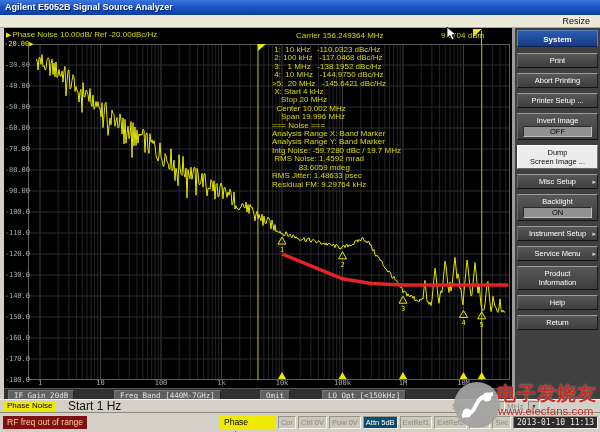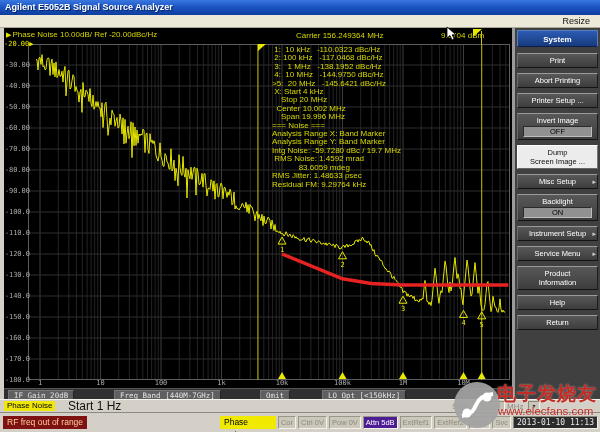--- a/index.html
+++ b/index.html
@@ -61,21 +61,21 @@
     font-size:6px;line-height:9px;text-align:center;color:#333;}
   .statusbar{position:absolute;left:0;top:412px;width:600px;height:20px;background:#d4d0c8;
     border-top:1px solid #8a887f;box-sizing:border-box;}
   .alert{position:absolute;left:3px;top:3px;height:13px;line-height:13px;background:#7e1212;
     color:#ffcf9e;font-size:8.5px;padding:0 4px;}
   .statright{position:absolute;left:220px;right:2px;top:3px;height:13px;display:flex;gap:2px;align-items:stretch;}
   .mode{background:#f0ea00;color:#000;font-size:8.5px;line-height:13px;padding:0 4px;}
   .ind{font-size:7.5px;line-height:11px;padding:0 2px;border:1px solid;white-space:nowrap;
     border-color:#989589 #f4f2ea #f4f2ea #989589;}
   .ind.dim{background:#cbc7bb;color:#8b897e;}
-  .ind.active{background:#4c1d95;color:#fff;}
+  .ind.active{background:#0c4a6e;color:#fff;}
   .clock{margin-left:auto;background:#2c2c2c;color:#e9e9e9;font-size:8px;line-height:11px;padding:0 3px;
     border:1px solid #8a887c;border-bottom-color:#f4f2ea;border-right-color:#f4f2ea;
     font-family:"DejaVu Sans Mono",monospace;white-space:nowrap;}
   .watermark{position:absolute;left:440px;top:378px;width:160px;height:54px;pointer-events:none;}
   .wm-cn{position:absolute;left:57px;top:3px;font-size:19px;font-weight:bold;color:#c32b23;
     letter-spacing:1px;white-space:nowrap;font-family:"DejaVu Sans",sans-serif;text-shadow:0 0 2px rgba(255,255,255,.55);}
   .wm-url{position:absolute;left:58px;top:27px;font-size:11.5px;font-weight:normal;color:#c32b23;
     white-space:nowrap;text-shadow:0 0 2px rgba(255,255,255,.55);}
   .cursoricon{position:absolute;left:446px;top:26px;}
   .stopflag{position:absolute;left:473px;top:29px;width:9px;height:8px;}
@@ -204,21 +204,21 @@
         <polygon points="435.5,266.4475 431.5,273.4475 439.5,273.4475" fill="none" stroke="#e8e800" stroke-width="1"></polygon>
         <text x="435.5" y="281.4475" fill="#e8e800" font-size="7" text-anchor="middle" font-family="DejaVu Sans Mono, monospace">4</text>
         <polygon points="435.5,328 431.5,335 439.5,335" fill="#e8e800"></polygon>
         <polygon points="453.71231473767085,267.84841 449.71231473767085,274.84841 457.71231473767085,274.84841" fill="none" stroke="#e8e800" stroke-width="1"></polygon>
         <text x="453.71231473767085" y="282.84841" fill="#e8e800" font-size="7" text-anchor="middle" font-family="DejaVu Sans Mono, monospace">5</text>
         <polygon points="453.71231473767085,328 449.71231473767085,335 457.71231473767085,335" fill="#e8e800"></polygon>
       </svg>
 
     <div id="ylabels">
         <div class="active" style="left: 0px; top: 12px;">-20.00<span class="yarr">▶</span></div>
-        <div style="left: 0px; top: 33px;">-30.00</div>
+        <div style="left: 0px; top: 33px; font-family: Liberation Mono, monospace;">-30.00</div>
         <div style="left: 0px; top: 54px;">-40.00</div>
         <div style="left: 0px; top: 75px;">-50.00</div>
         <div style="left: 0px; top: 96px;">-60.00</div>
         <div style="left: 0px; top: 117px;">-70.00</div>
         <div style="left: 0px; top: 138px;">-80.00</div>
         <div style="left: 0px; top: 159px;">-90.00</div>
         <div style="left: 0px; top: 180px;">-100.0</div>
         <div style="left: 0px; top: 201px;">-110.0</div>
         <div style="left: 0px; top: 222px;">-120.0</div>
         <div style="left: 0px; top: 243px;">-130.0</div>

